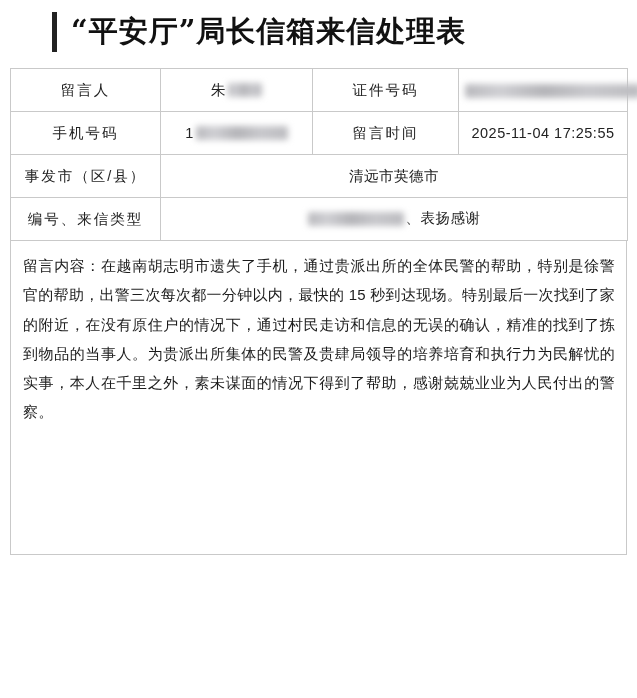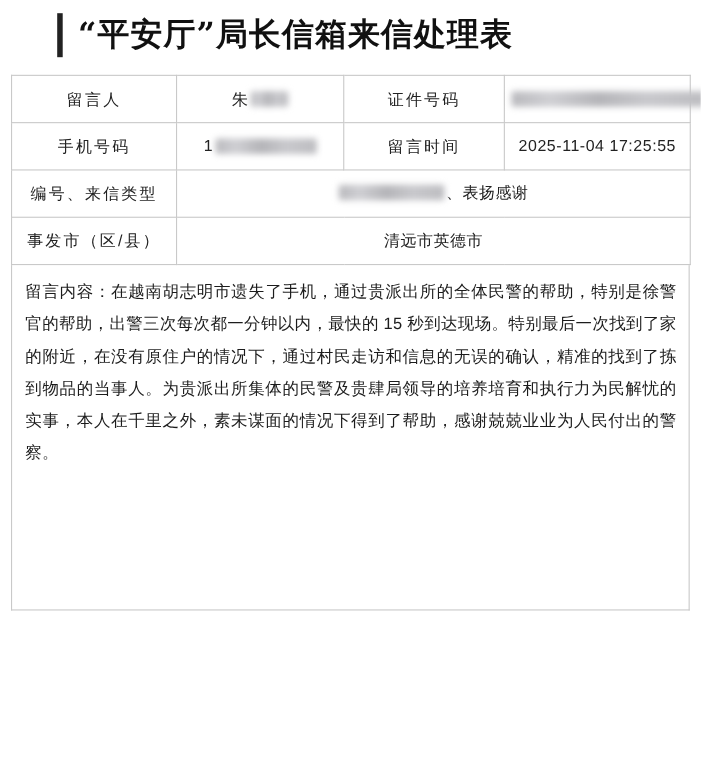--- a/index.html
+++ b/index.html
@@ -157,32 +157,32 @@
           <span class="inline-mix">
             <span>1</span>
             <span class="blur b-phone"></span>
           </span>
         </td>
         <td class="label">留言时间</td>
         <td class="value">2025-11-04 17:25:55</td>
       </tr>
 
       <tr>
+        <td class="label">事发市（区/县）</td>
+        <td class="value" colspan="3">清远市英德市</td>
+      </tr>
+
+      <tr>
         <td class="label">编号、来信类型</td>
         <td class="value" colspan="3">
           <span class="inline-mix">
             <span class="blur b-code"></span>
             <span>、表扬感谢</span>
           </span>
         </td>
-      </tr>
-
-      <tr>
-        <td class="label">事发市（区/县）</td>
-        <td class="value" colspan="3">清远市英德市</td>
       </tr>
 
 
     </tbody>
   </table>
 
   <div class="content-box">
     <p><span>留言内容：</span><span>在越南胡志明市遗失了手机，通过贵派出所的全体民警的帮助，特别是徐警官的帮助，出警三次每次都一分钟以内，最快的 15 秒到达现场。特别最后一次找到了家的附近，在没有原住户的情况下，通过村民走访和信息的无误的确认，精准的找到了拣到物品的当事人。为贵派出所集体的民警及贵肆局领导的培养培育和执行力为民解忧的实事，本人在千里之外，素未谋面的情况下得到了帮助，感谢兢兢业业为人民付出的警察。</span></p>
   </div>
 

